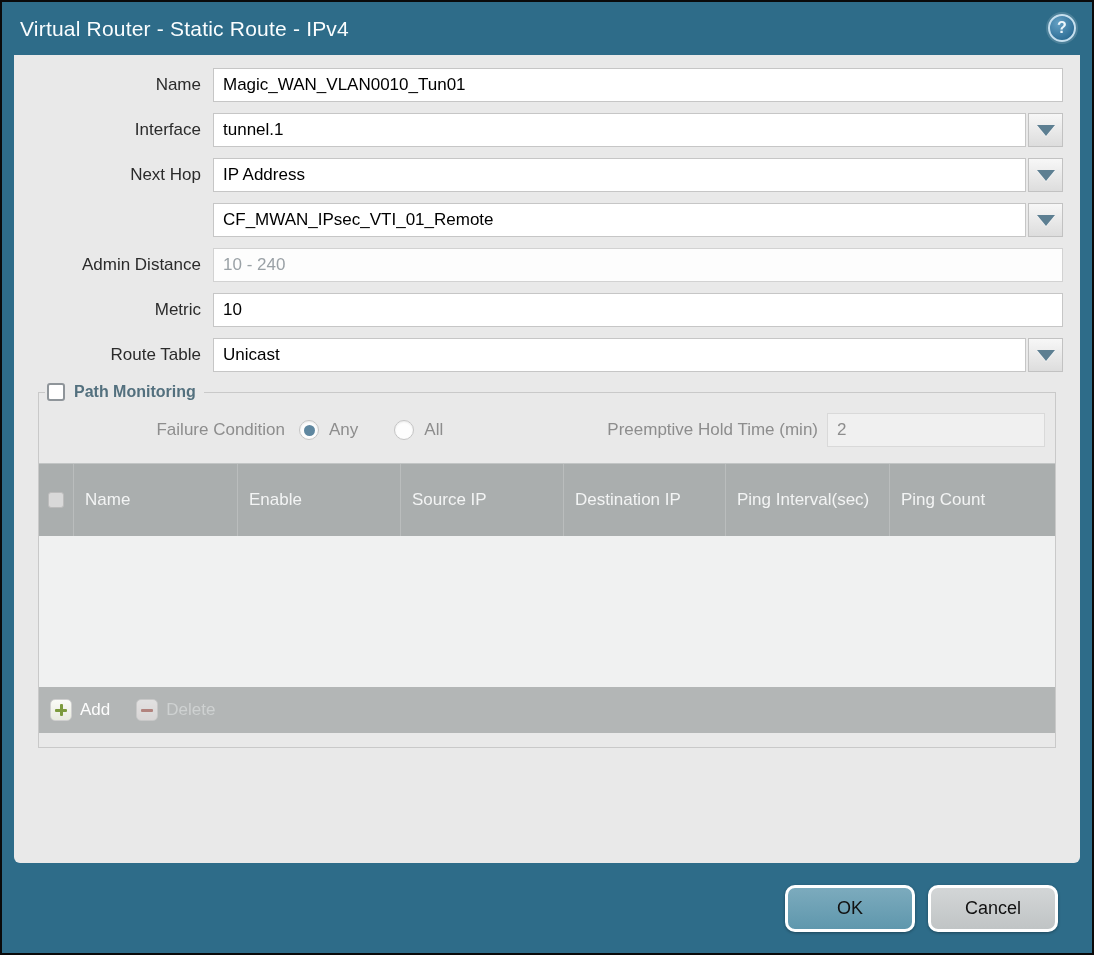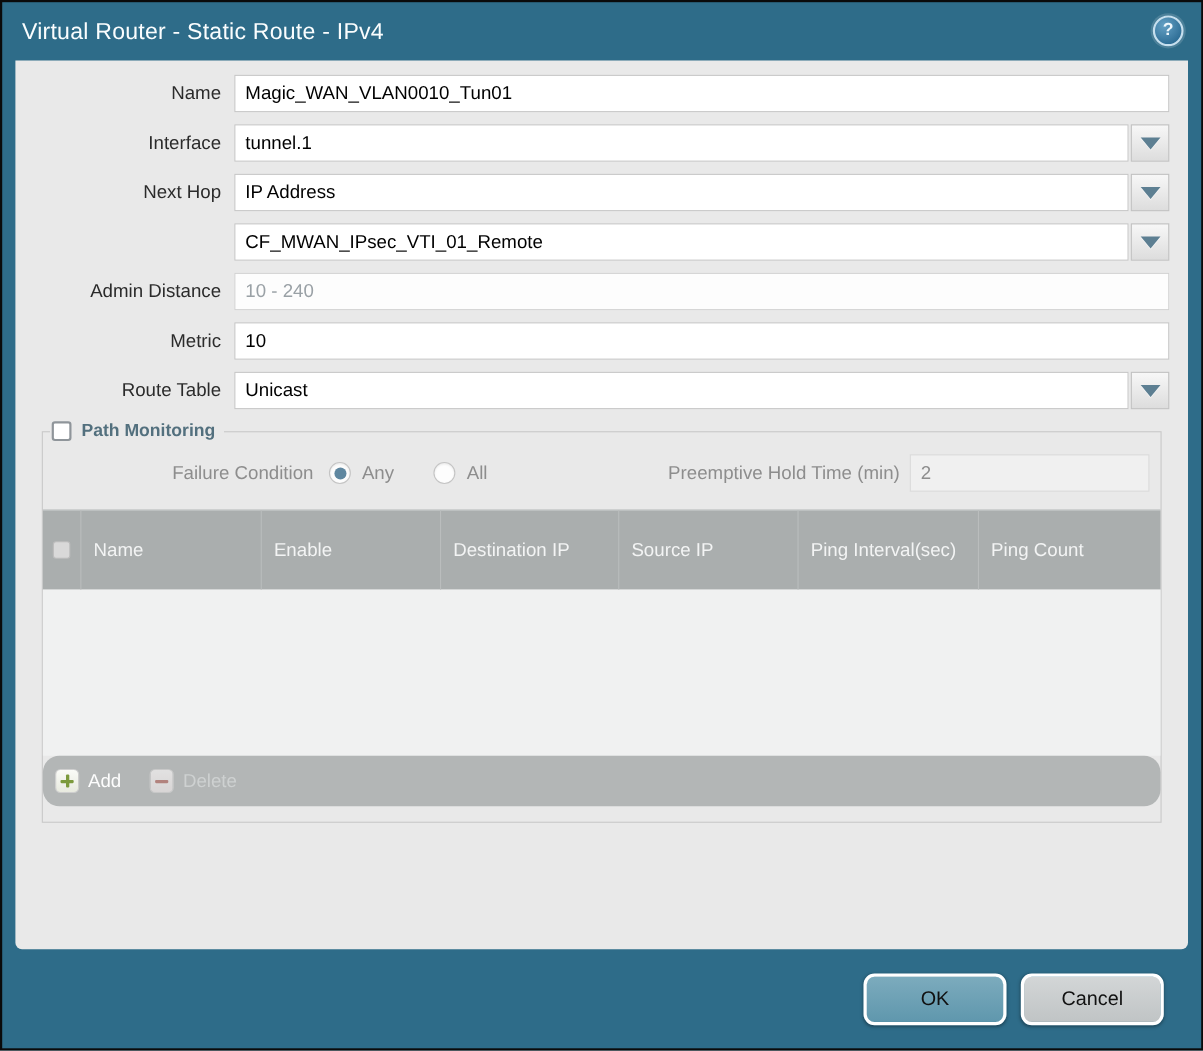--- a/index.html
+++ b/index.html
@@ -121,21 +121,21 @@
   .th.c4 { width:162px; flex:none; }
   .th.c5 { width:164px; flex:none; }
   .th.c6 { flex:1; border-right:none; }
   .hdr-checkbox {
     width:16px; height:16px; background:#d9d9d9;
     border:1px solid #bcbcbc; border-radius:3px; cursor:pointer;
   }
   .tbody { height:151px; background:#f0f1f1; }
   .tfoot {
     height:46px; background:#b3b6b6;
-    display:flex; align-items:center; padding-left:11px; gap:26px;border-radius:15px;
+    display:flex; align-items:center; padding-left:11px; gap:26px;
   }
   .tbtn { display:flex; align-items:center; gap:8px; cursor:pointer; }
   .tbtn-icon {
     width:22px; height:22px; border-radius:5px; position:relative;
     border:1px solid #cfcfcf; background:linear-gradient(#fafbf7,#e8eadf);
     flex:none;
   }
   .icon-plus::before, .icon-plus::after {
     content:""; position:absolute; background:#7c9a3d; border-radius:1px;
   }
@@ -255,22 +255,22 @@
         <input class="pht-input" type="text" value="2" style="">
       </div>
 
       <div class="pm-table">
         <div class="thead">
           <div class="th cbcol">
             <span class="hdr-checkbox"></span>
           </div>
           <div class="th c1">Name</div>
           <div class="th c2">Enable</div>
+          <div class="th c3">Source IP</div>
           <div class="th c4">Destination IP</div>
-          <div class="th c3">Source IP</div>
           <div class="th c5">Ping Interval(sec)</div>
           <div class="th c6">Ping Count</div>
         </div>
         <div class="tbody"></div>
         <div class="tfoot">
           <span class="tbtn">
             <span class="tbtn-icon icon-plus"></span>
             <span class="tbtn-label">Add</span>
           </span>
           <span class="tbtn disabled">

